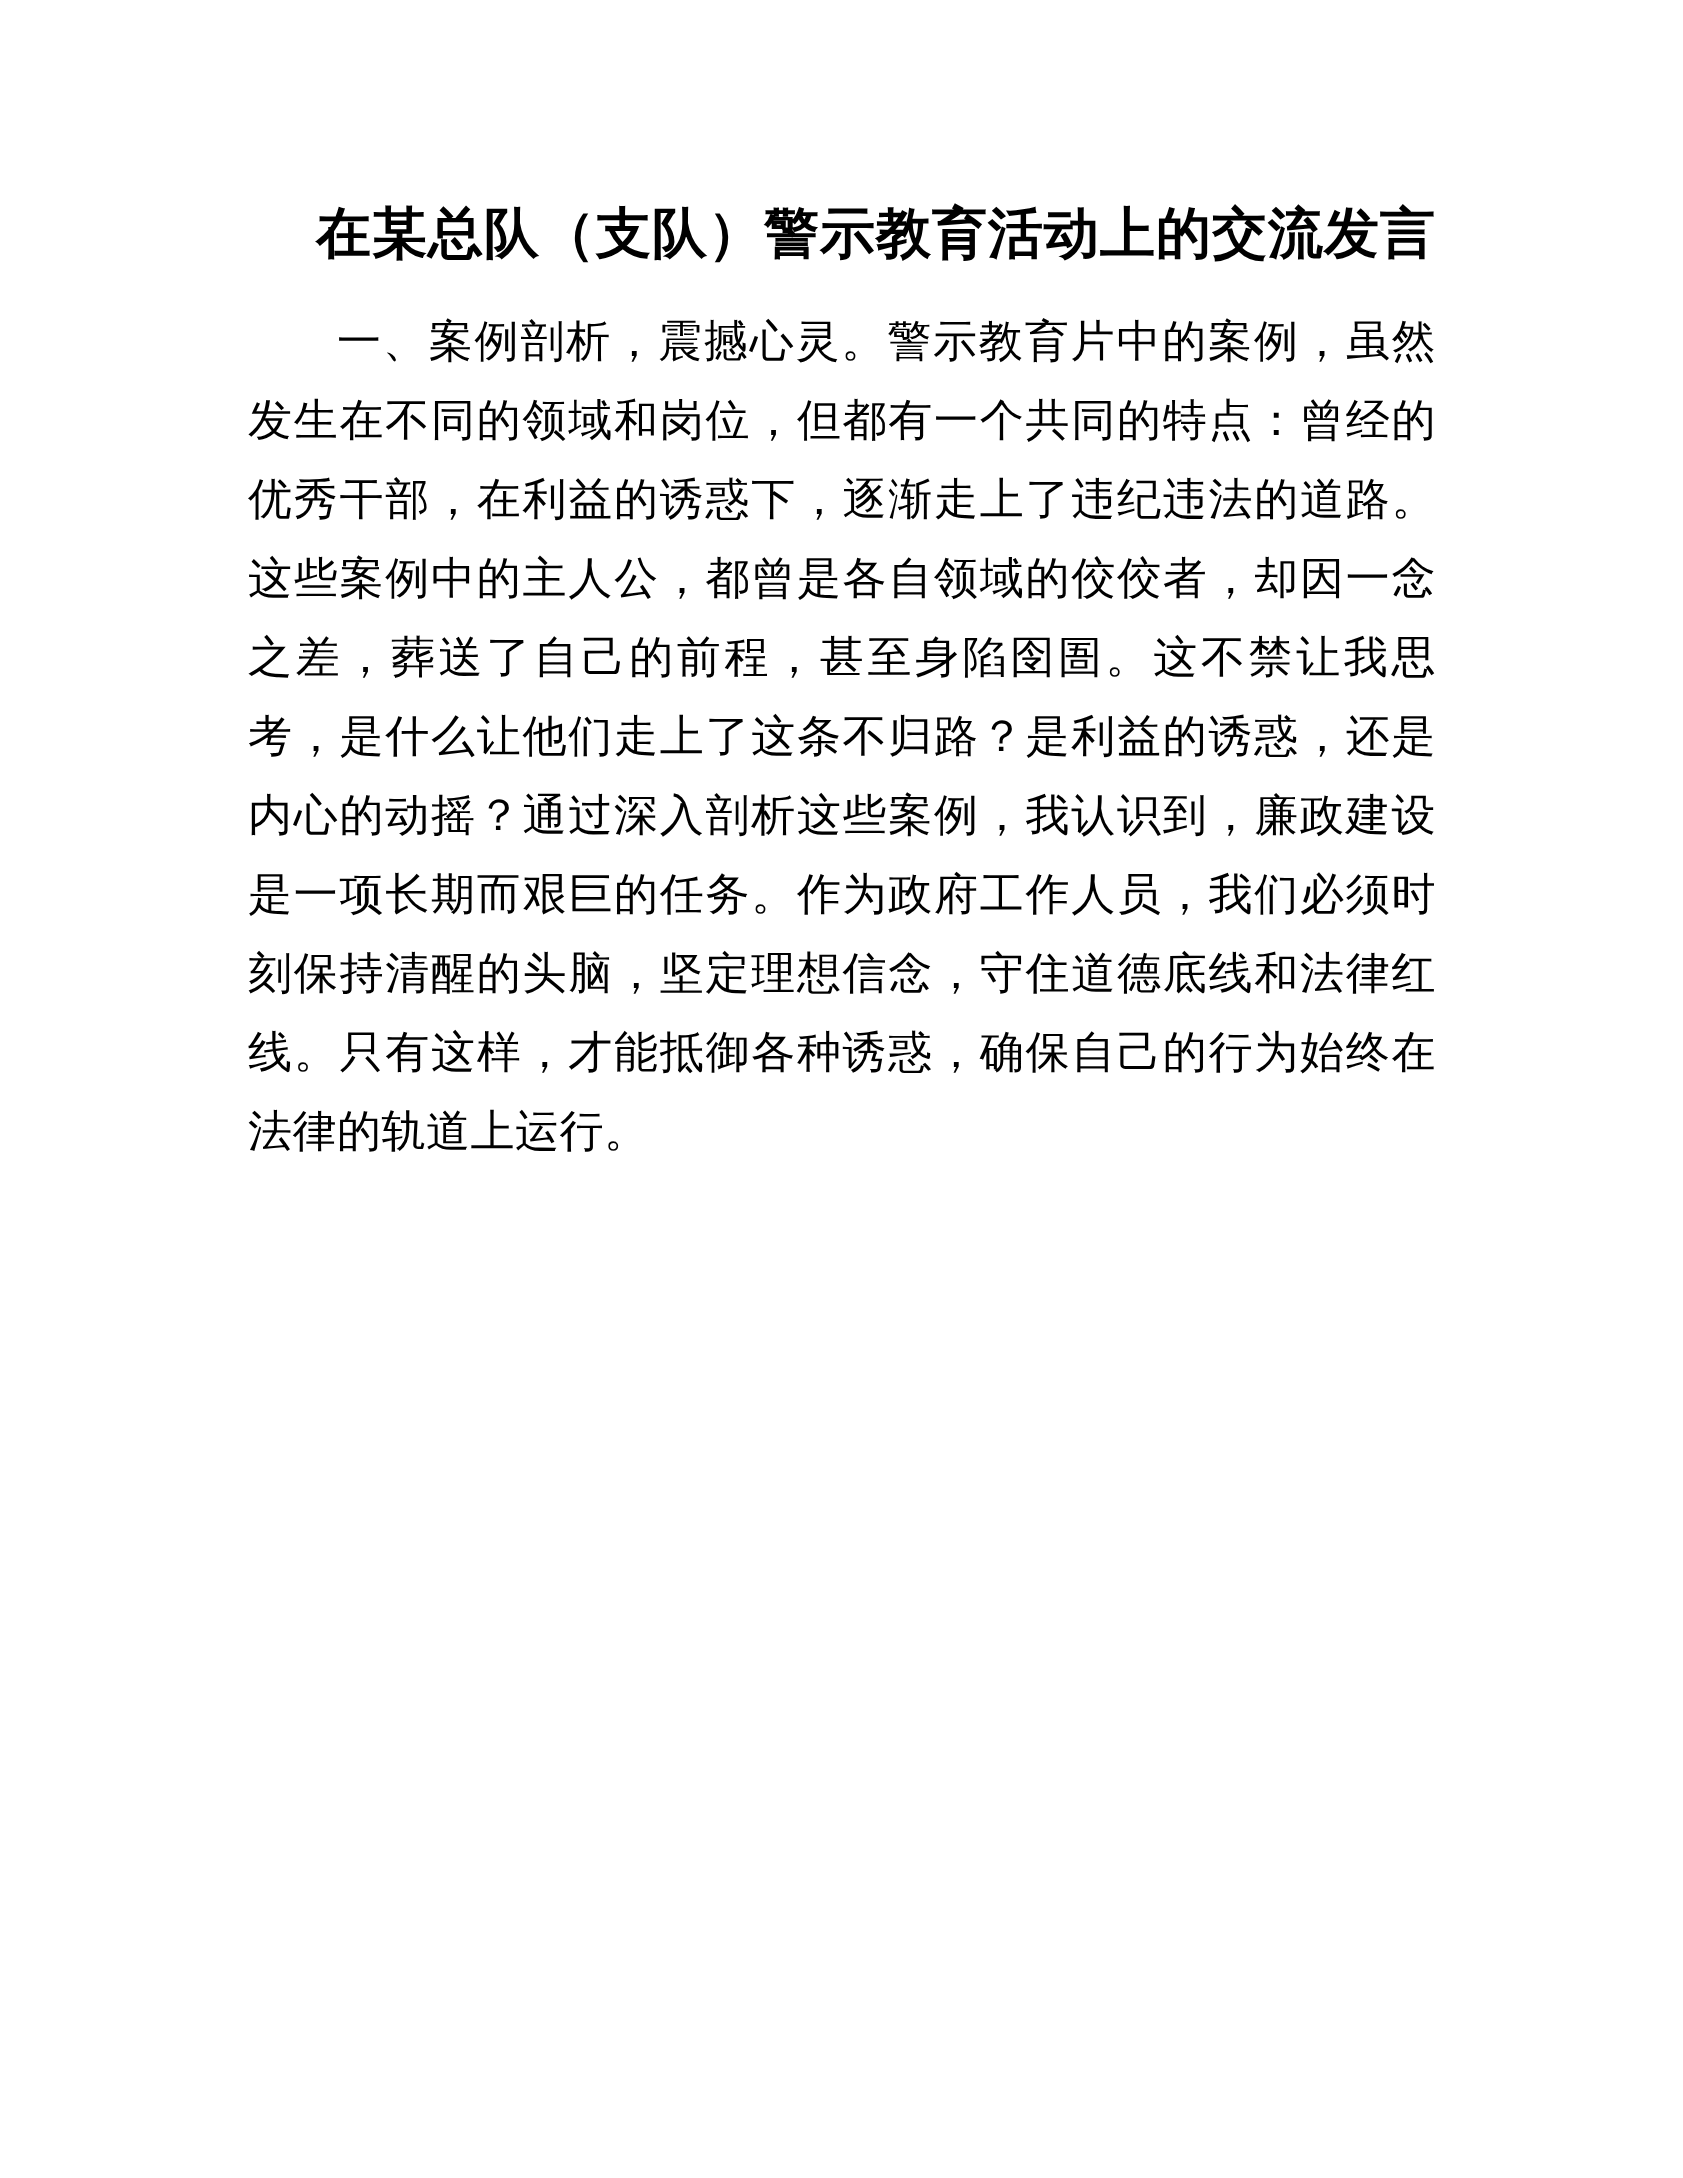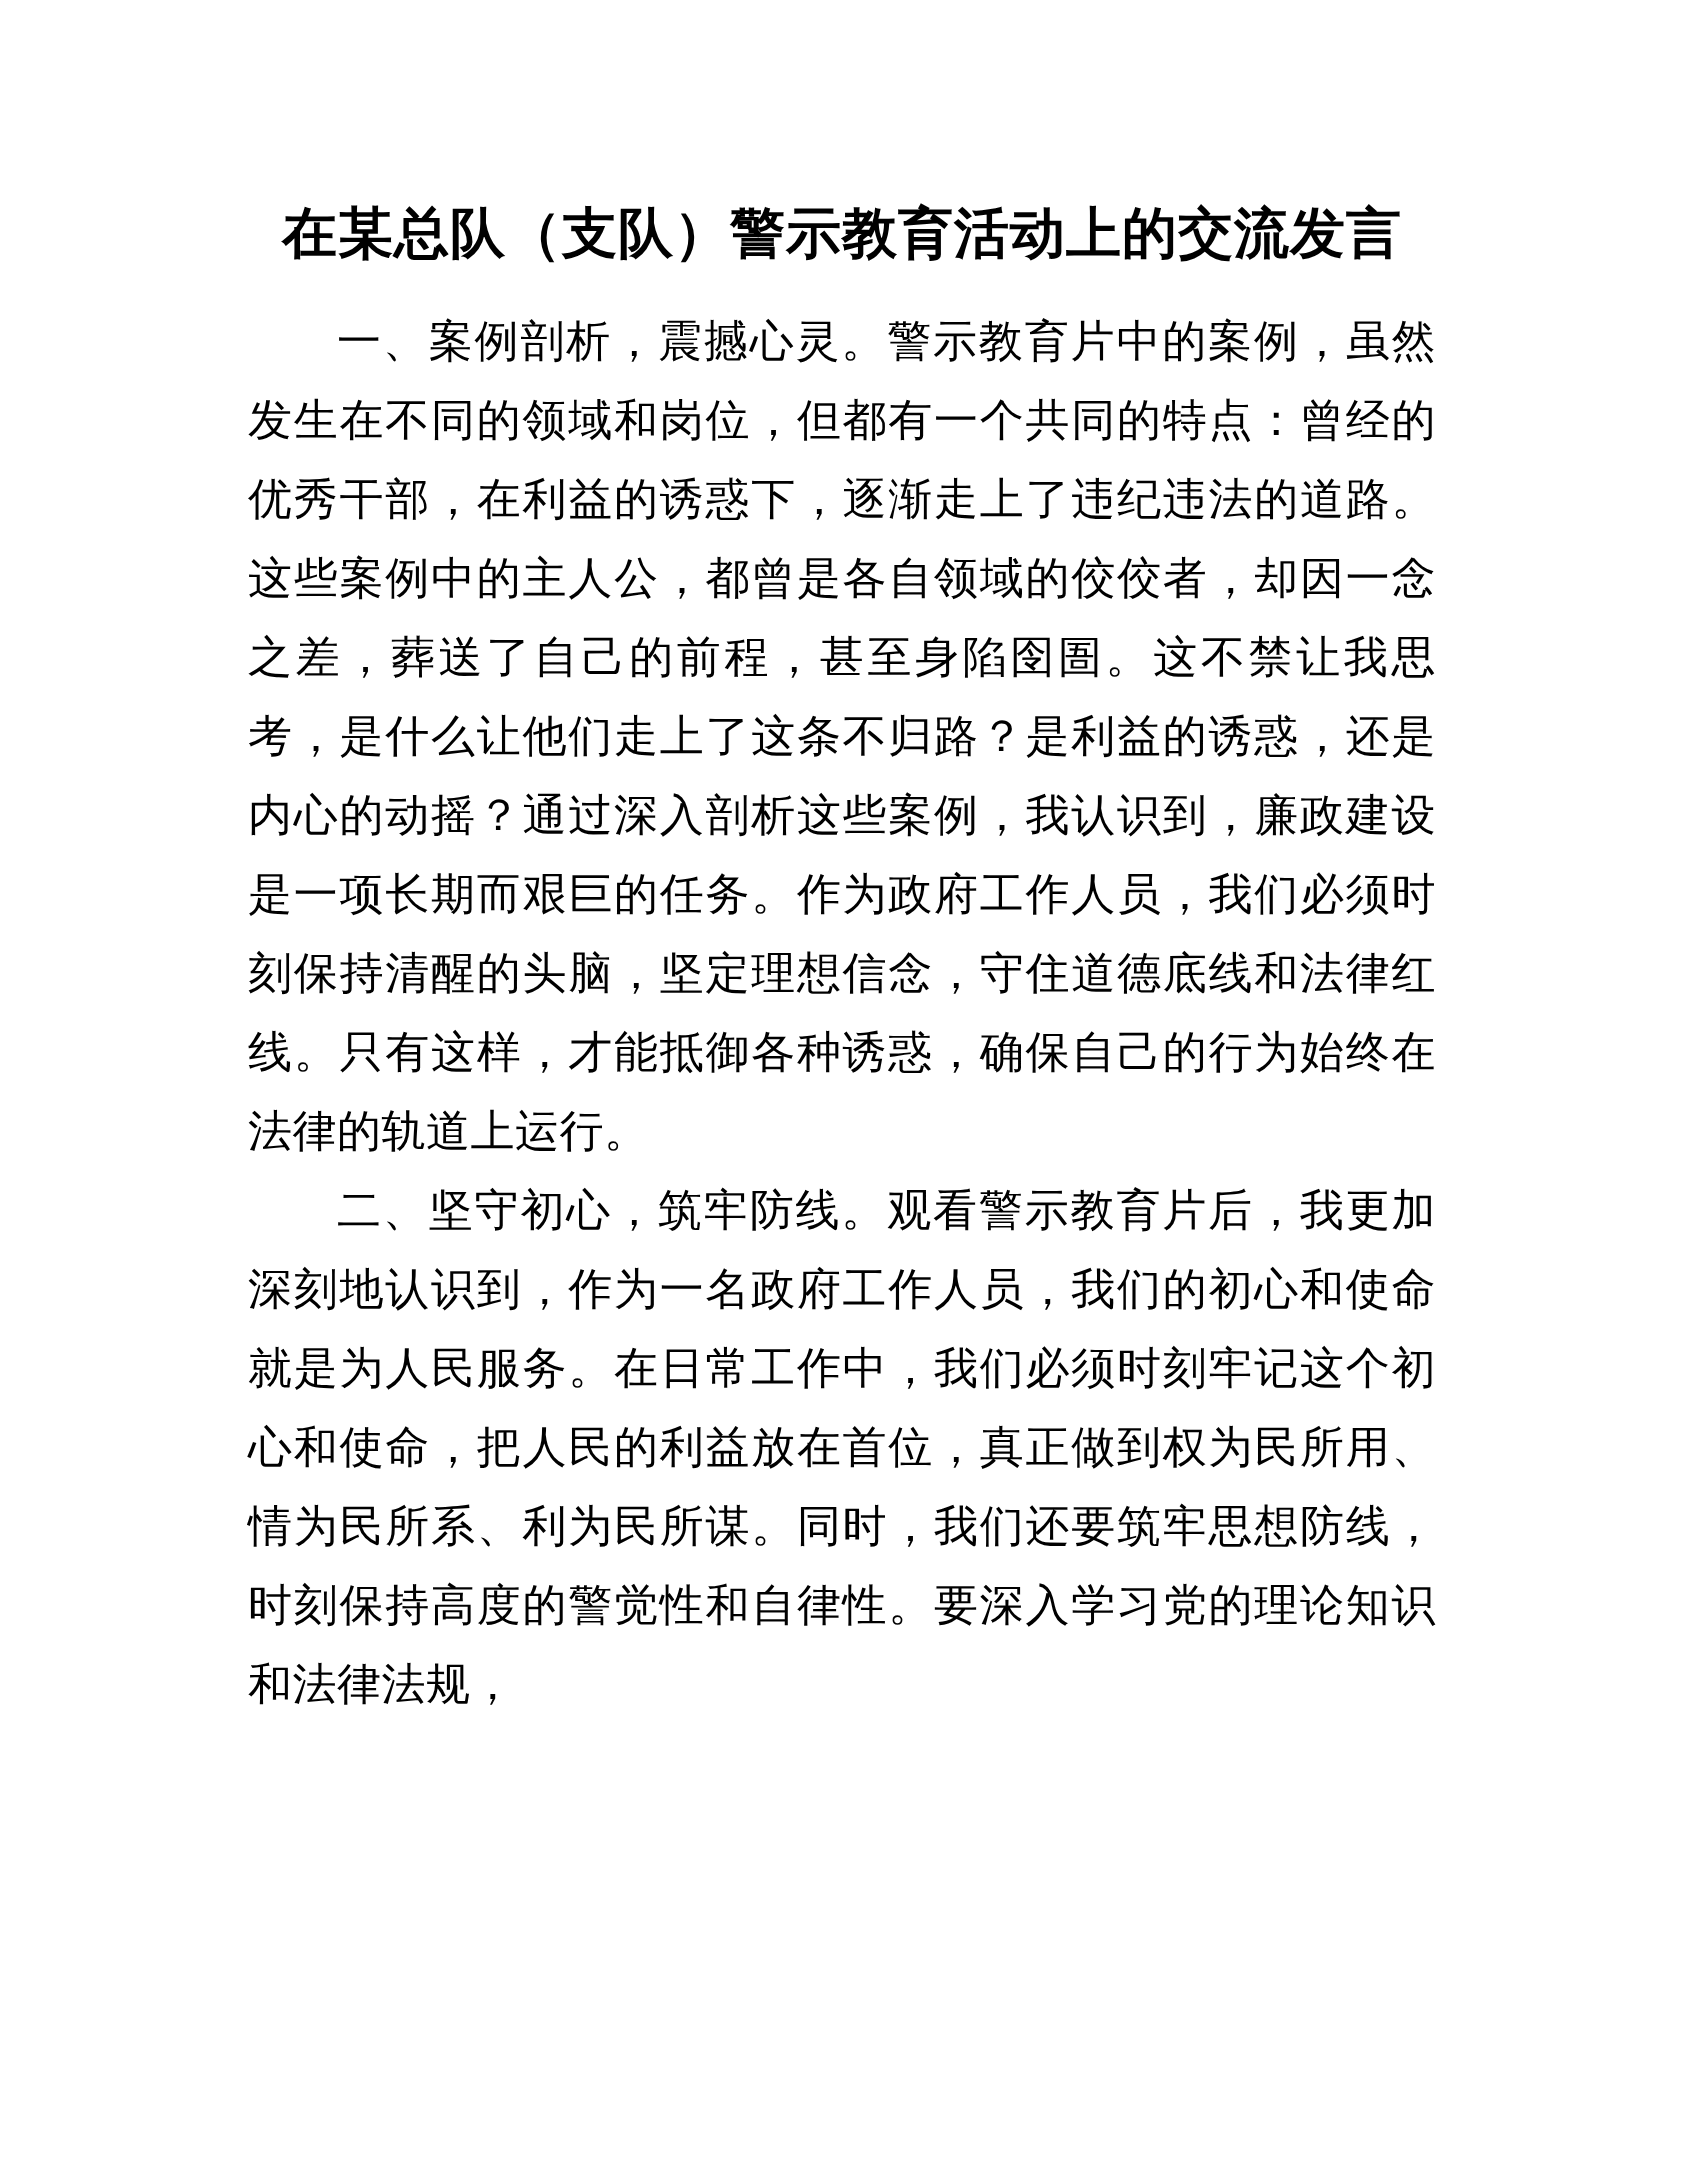--- a/index.html
+++ b/index.html
@@ -19,37 +19,36 @@
   .content {
     position: absolute;
     left: 248px;
     top: 194px;
     width: 1188px;
   }
   .doc-title {
     font-size: 55px;
     font-weight: bold;
     line-height: 79px;
-    text-align: center;
+    text-align: right;
     letter-spacing: 1px;
     margin: 0 0 28px 0;
   }
   .doc-para {
     font-size: 44px;
     line-height: 79px;
     letter-spacing: 0.5px;
     text-align: justify;
     text-indent: 89px;
     margin: 0;
     word-break: break-all;
   }
 </style>
 </head>
 <body>
 
 <div class="page">
   <div class="content">
     <h1 class="doc-title">在某总队（支队）警示教育活动上的交流发言</h1>
     <p class="doc-para">一、案例剖析，震撼心灵。警示教育片中的案例，虽然发生在不同的领域和岗位，但都有一个共同的特点：曾经的优秀干部，在利益的诱惑下，逐渐走上了违纪违法的道路。这些案例中的主人公，都曾是各自领域的佼佼者，却因一念之差，葬送了自己的前程，甚至身陷囹圄。这不禁让我思考，是什么让他们走上了这条不归路？是利益的诱惑，还是内心的动摇？通过深入剖析这些案例，我认识到，廉政建设是一项长期而艰巨的任务。作为政府工作人员，我们必须时刻保持清醒的头脑，坚定理想信念，守住道德底线和法律红线。只有这样，才能抵御各种诱惑，确保自己的行为始终在法律的轨道上运行。</p>
-    <p class="doc-para">二、坚守初心，筑牢防线。观看警示教育片后，我更加深刻地认识到，作为一名政府工作人员，我们的初心和使命就是为人民服务。在日常工作中，我们必须时刻牢记这个初心和使命，把人民的利益放在首位，真正做到权为民所用、情为民所系、利为民所谋。同时，我们还要筑牢思想防线，时刻保持高度的警觉性和自律性。要深入学习党的理论知识和法律法规，</p>
   </div>
 </div>
 
 
 </body></html>

